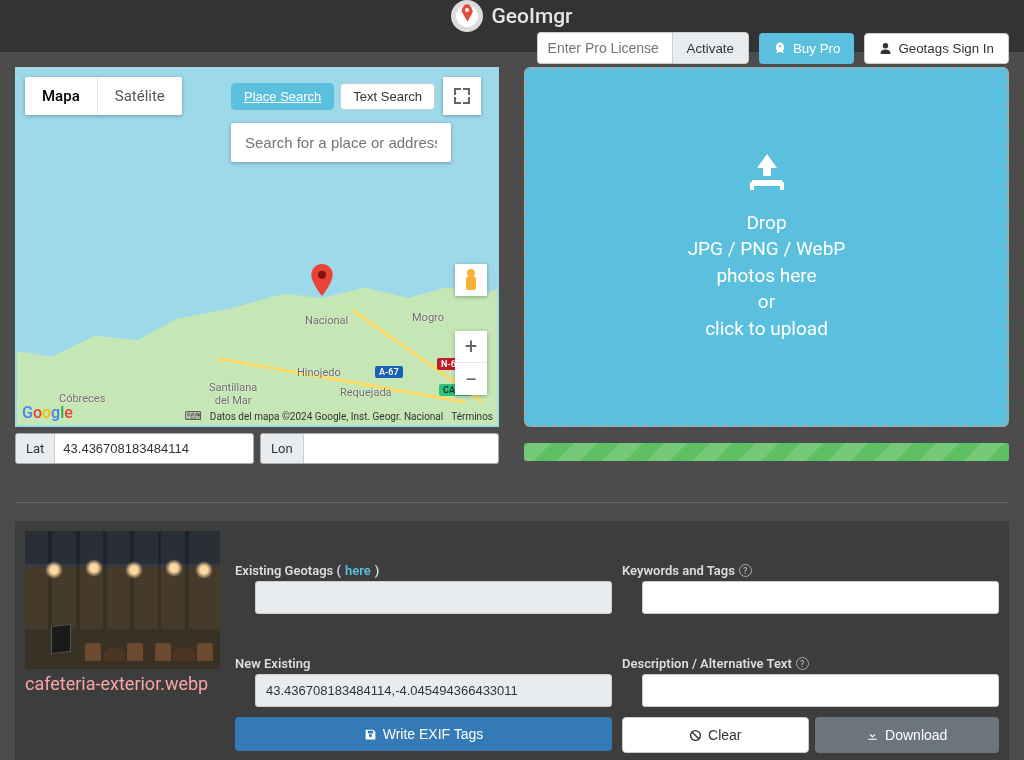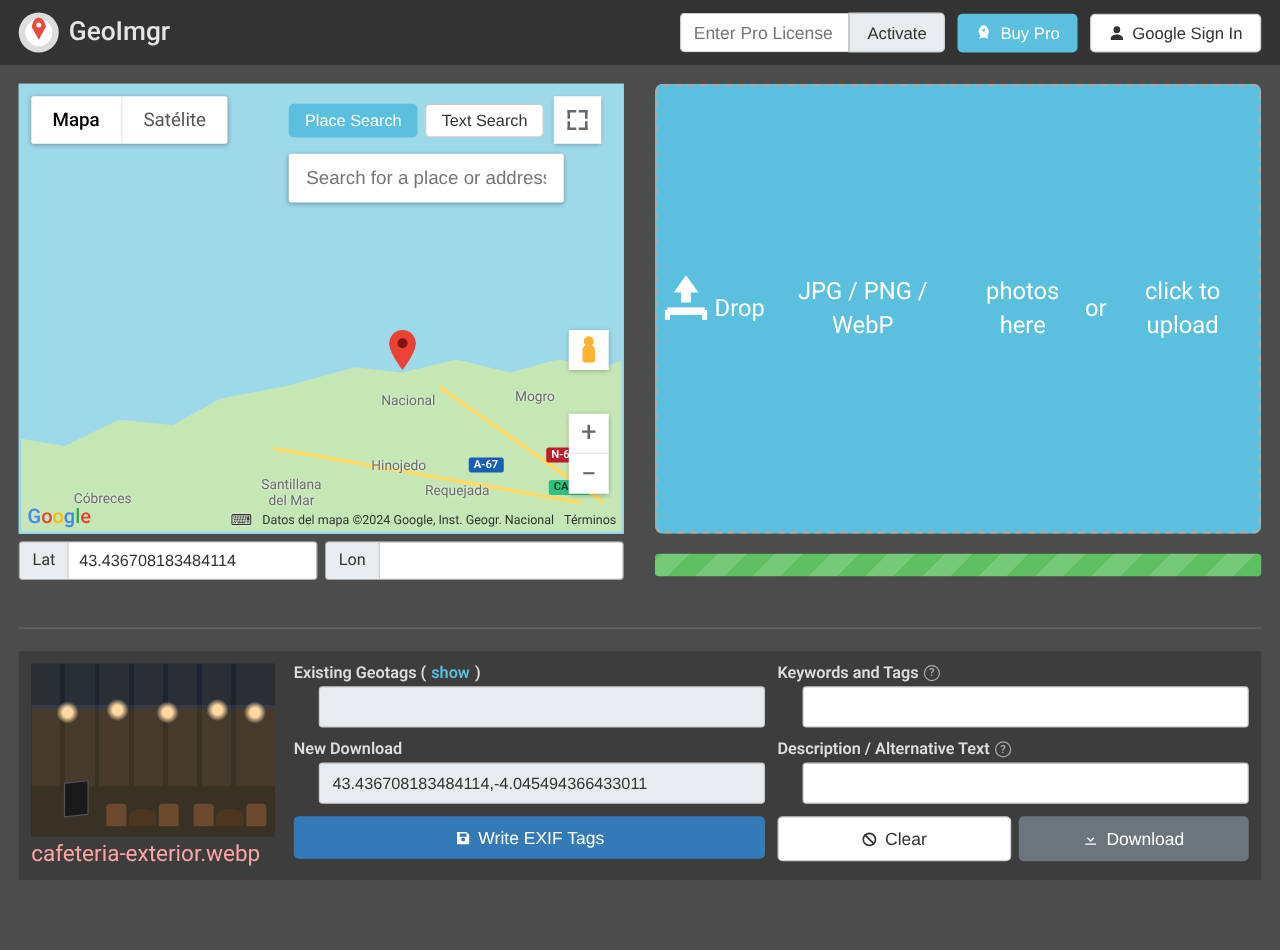--- a/index.html
+++ b/index.html
@@ -12,20 +12,21 @@
     height: 760px;
     overflow: hidden;
   }
   
   .header {
     background: #333;
     height: 52px;
     display: flex;
     align-items: center;
     padding: 0 15px;
+    flex-direction: column;
   }
   .logo-wrap {
     display: flex;
     align-items: center;
     gap: 8px;
   }
   .logo-img {
     width: 32px; height: 32px;
     border-radius: 50%;
     background: radial-gradient(circle at 50% 50%, #fff 0 48%, #ddd 48%);
@@ -140,20 +141,21 @@
   }
   .map-tab:last-child{border-right:none;}
   .map-tab.active{
     color:#000;
     font-weight:500;
   }
   .search-controls{
     position:absolute;
     top:8px; left:214px;
     z-index:5;
+    text-decoration:underline;
   }
   .search-btn-row{
     display:flex;
     gap:6px;
     align-items:center;
   }
   .sbtn{
     padding:5px 12px;
     border-radius:4px;
     font-size:13px;
@@ -317,21 +319,21 @@
     font-size:13px;
     color:#333;
   }
   
   .dropzone{
     border:2px dashed #aaa;
     border-radius:6px;
     background:#5bc0de;
     height:360px;
     display:flex;
-    flex-direction:row;
+    flex-direction:column;
     align-items:center;
     justify-content:center;
     color:#fff;
     font-size:19px;
     line-height:1.4;
     text-align:center;
     cursor:pointer;
   }
   .cloud-icon{
     margin-bottom:18px;
@@ -399,20 +401,21 @@
   }
   .fcol{flex:1;display:flex;flex-direction:column;}
   .flabel{
     font-size:13px;
     font-weight:600;
     color:#ddd;
     margin-bottom:3px;
     display:flex;
     align-items:center;
     gap:4px;
+    margin-top:32px;
   }
   .flabel a{color:#5bc0de;font-weight:600;text-decoration:none;}
   .finput{
     background:#e9ecef;
     border:1px solid #ccc;
     border-radius:3px;
     padding:8px 10px;
     color:#333;
     font-size:13px;
     margin-bottom:10px;
@@ -463,21 +466,21 @@
     <button class="buy-pro">
       <svg width="14" height="14" viewBox="0 0 24 24" fill="#fff">
           <path d="M12 2c3 0 7 4 7 9 0 2-1 4-2 5l1 5-4-2c-1 .3-2 .5-2 .5s-1-.2-2-.5l-4 2 1-5c-1-1-2-3-2-5 0-5 4-9 7-9zm0 5a2 2 0 100 4 2 2 0 000-4z"></path>
         </svg>
       <span>Buy Pro</span>
     </button>
     <button class="signin">
       <svg width="13" height="13" viewBox="0 0 24 24" fill="#333">
           <path d="M12 12a5 5 0 100-10 5 5 0 000 10zm0 2c-4 0-9 2-9 6v2h18v-2c0-4-5-6-9-6z"></path>
         </svg>
-      <span>Google Sign In</span>
+      <span>Geotags Sign In</span>
     </button>
   </div>
 </div>
 
 <div class="main-row">
   <div class="map-col">
     <div class="map-box">
 
       <div class="map-land"></div>
 
@@ -590,25 +593,25 @@
           <div class="chair" style="left:162px;"></div>
         </div>
       </div>
     </div>
     <div class="thumb-name">cafeteria-exterior.webp</div>
   </div>
   <div class="fields-col">
     <div class="fcol">
       <div class="flabel">
         <span>Existing Geotags (</span>
-          <a href="#">show</a>
+          <a href="#">here</a>
           <span>)</span>
       </div>
       <input class="finput" readonly="" value="" style="">
-      <div class="flabel">New Download</div>
+      <div class="flabel">New Existing</div>
       <input class="finput" readonly="" value="43.436708183484114,-4.045494366433011" style="">
       <div class="btn-row">
         <button class="bbtn blue">
           <svg width="13" height="13" viewBox="0 0 24 24" fill="#fff">
               <path d="M3 3h14l4 4v14H3V3zm4 2v5h10V5H7zm2 9a3 3 0 106 0 3 3 0 00-6 0z"></path>
             </svg>
           <span>Write EXIF Tags</span>
         </button>
       </div>
     </div>

